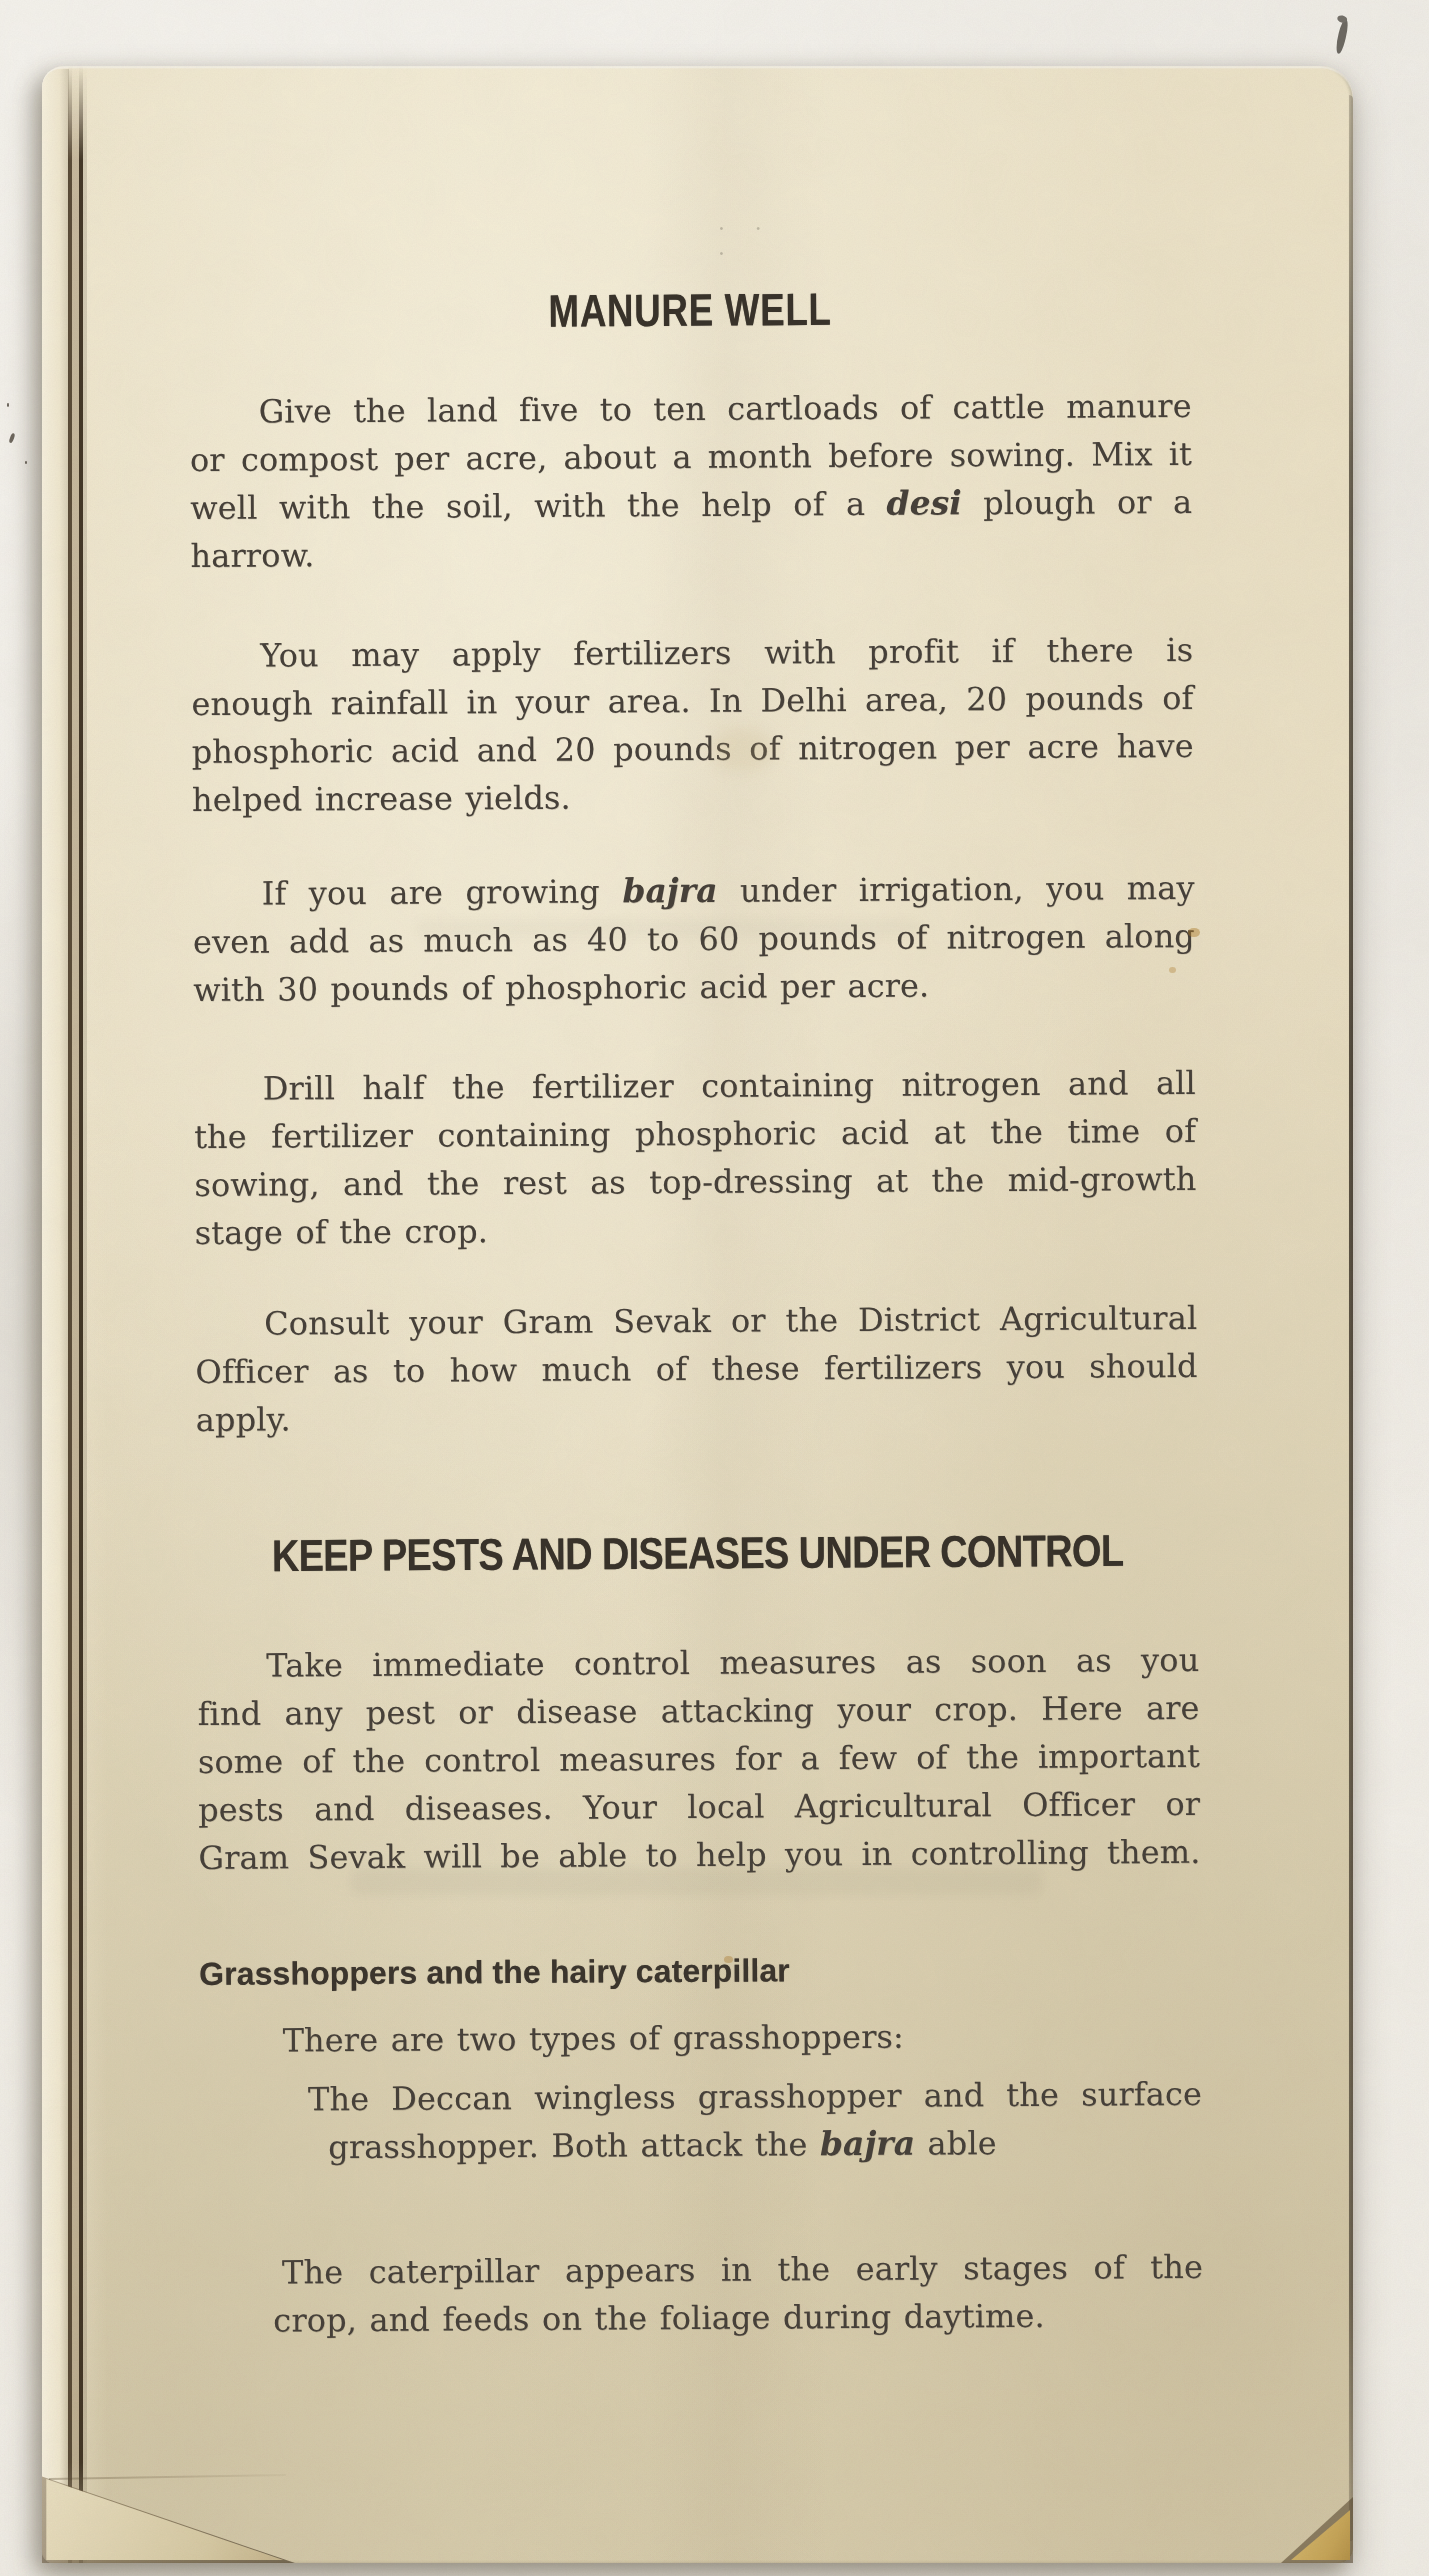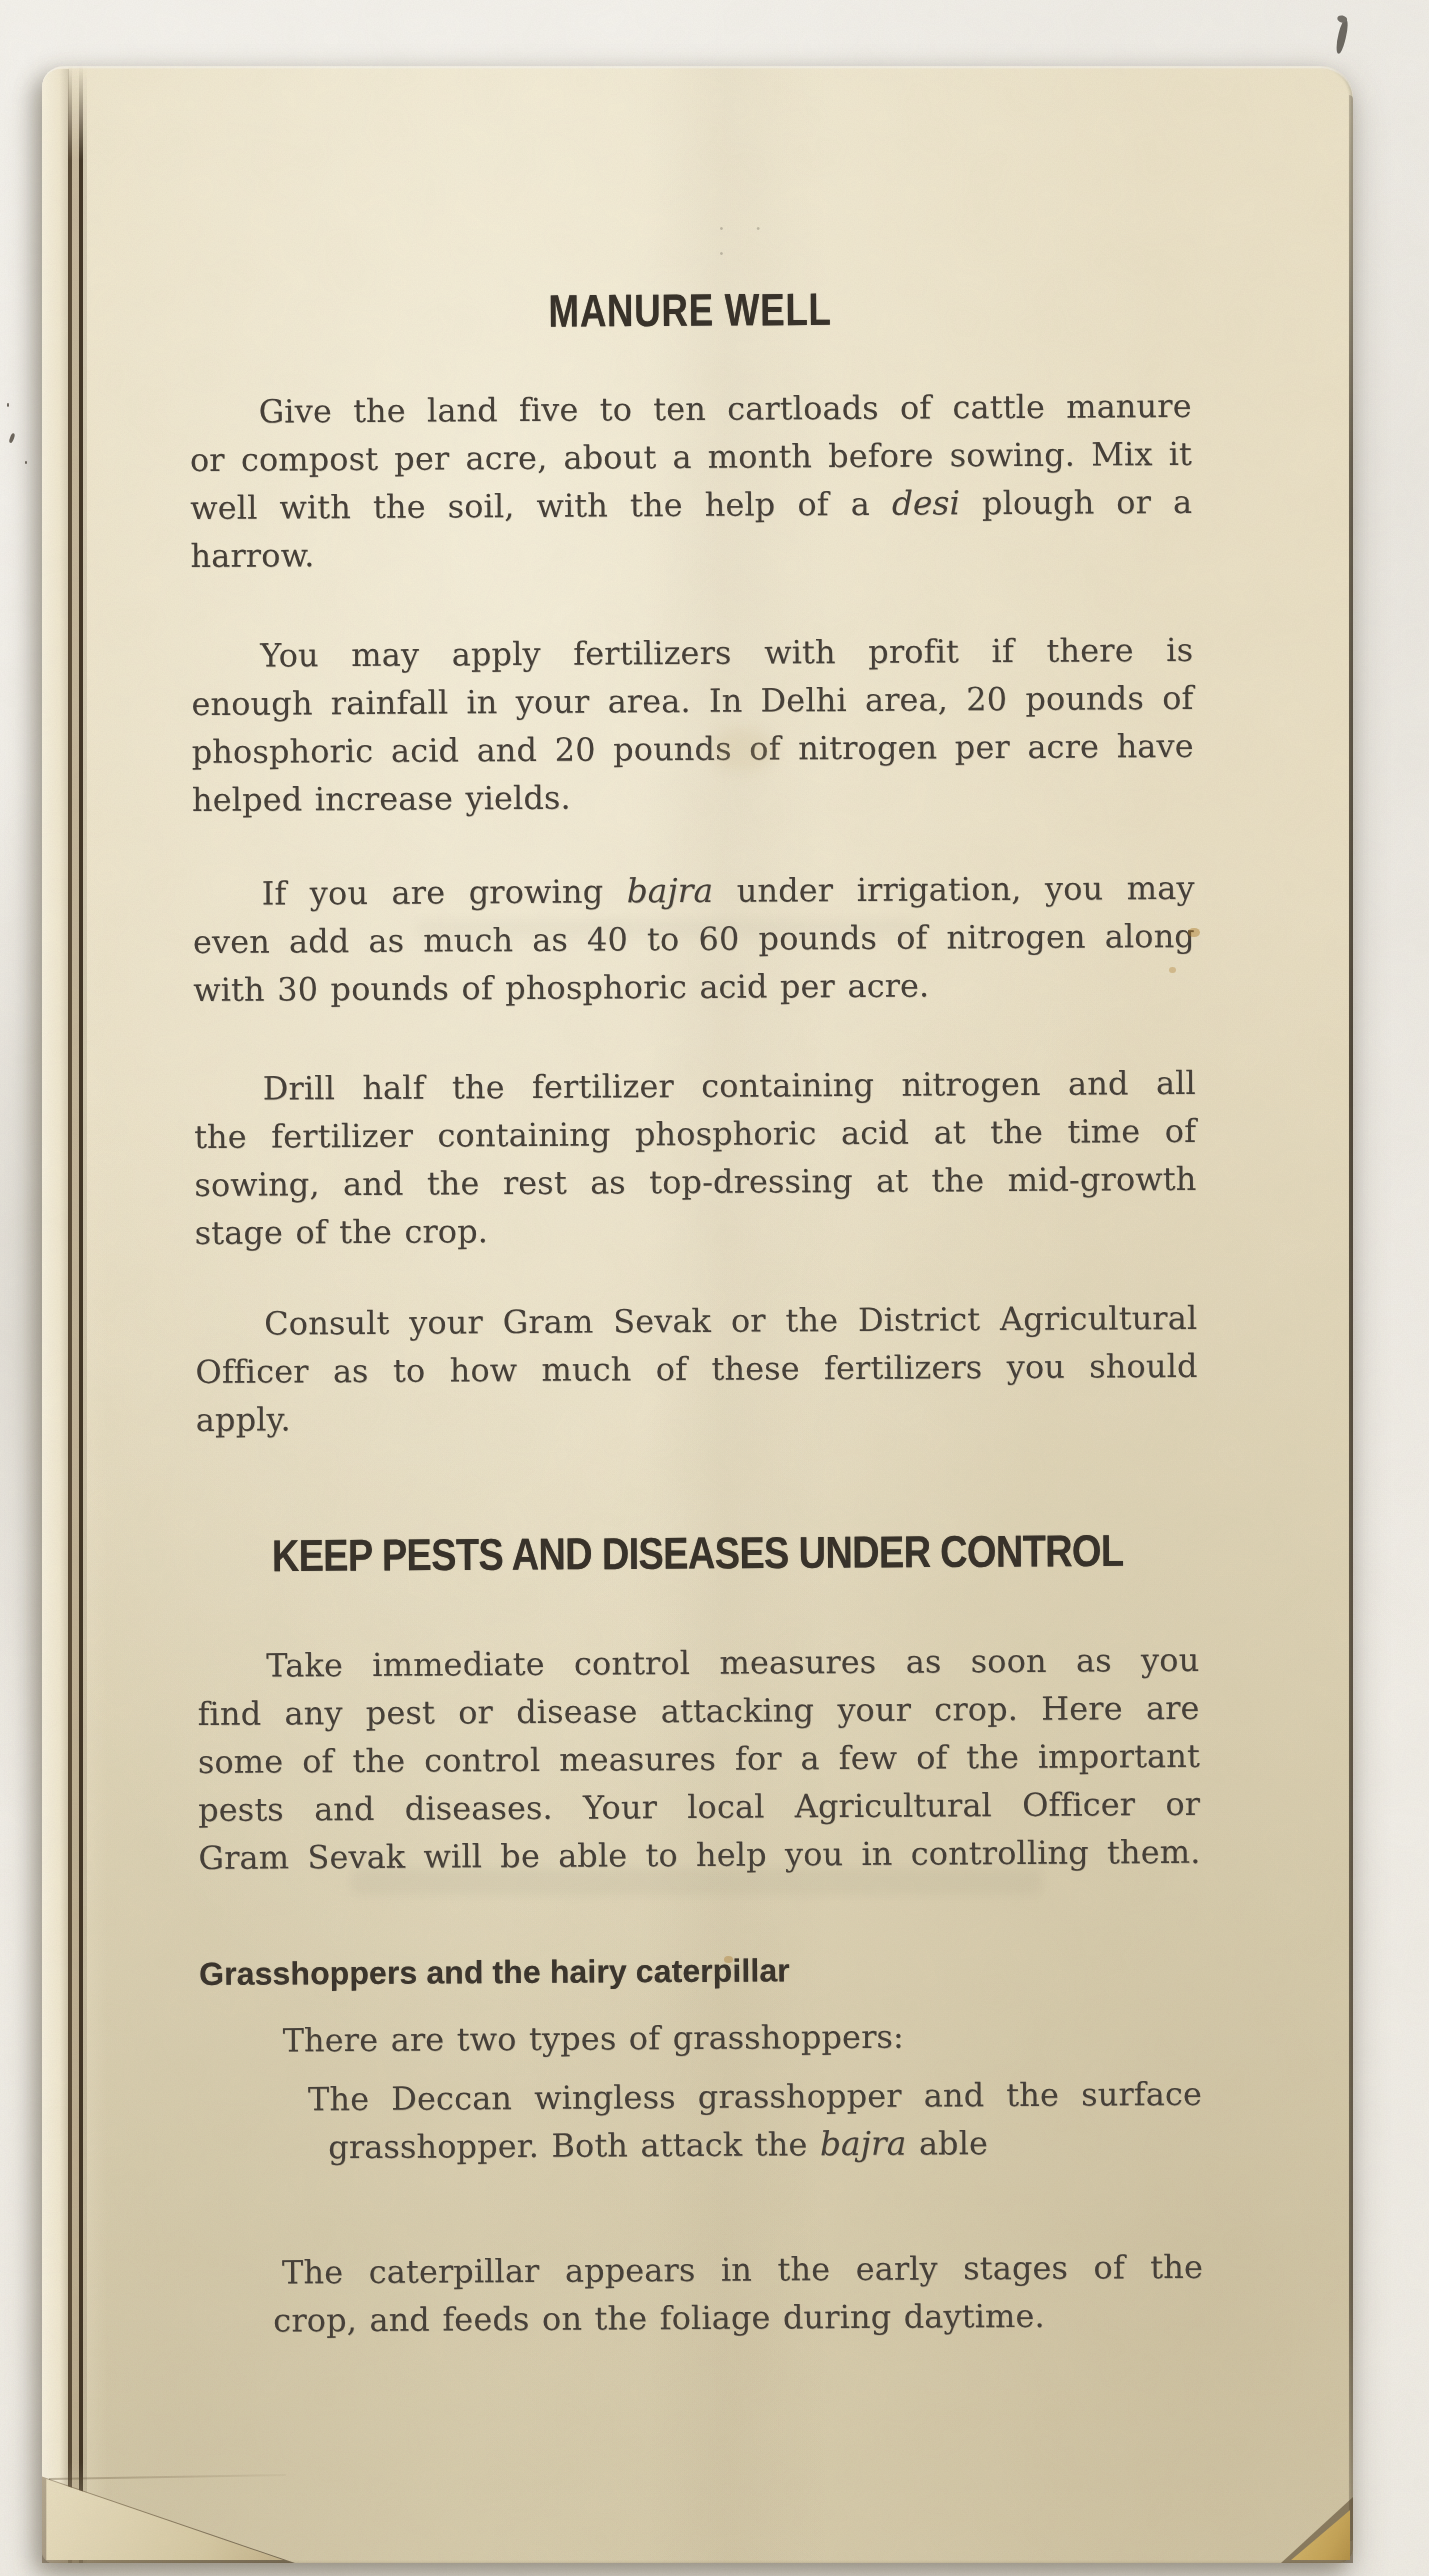--- a/index.html
+++ b/index.html
@@ -61,21 +61,21 @@
   .textlayer{position:absolute;inset:0;transform:rotate(-0.35deg);transform-origin:151px 1223px;}
   .block{position:absolute;left:153px;width:1002px;}
   .line{
     height:48px;line-height:48px;font-family:"DejaVu Serif",serif;font-size:32px;
     color:#47413a;word-spacing:2.2px;letter-spacing:0.1px;
     text-align:justify;text-align-last:left;
     text-shadow:0.4px 0.6px 0.4px rgba(60,52,42,0.22);
   }
   .line.j{text-align-last:justify;}
   .ind{text-indent:69px;}
-  .em{font-weight:normal;font-style:italic;font-size:33px;letter-spacing:0;}
+  .em{font-weight:bold;font-style:italic;font-size:33px;letter-spacing:0;}
   .title{
     font-family:"Liberation Sans",sans-serif;font-weight:bold;font-size:40px;line-height:43px;
     color:#39332b;text-align:center;letter-spacing:0.7px;
     transform:scale(0.92,1.14);text-shadow:0 0 0.7px rgba(57,51,43,0.65);
   }
   .h2{
     font-family:"Liberation Sans",sans-serif;font-weight:bold;font-size:40px;line-height:43px;
     color:#39332b;text-align:center;letter-spacing:-0.7px;
     transform:scale(0.95,1.12);text-shadow:0 0 0.7px rgba(57,51,43,0.65);
   }

